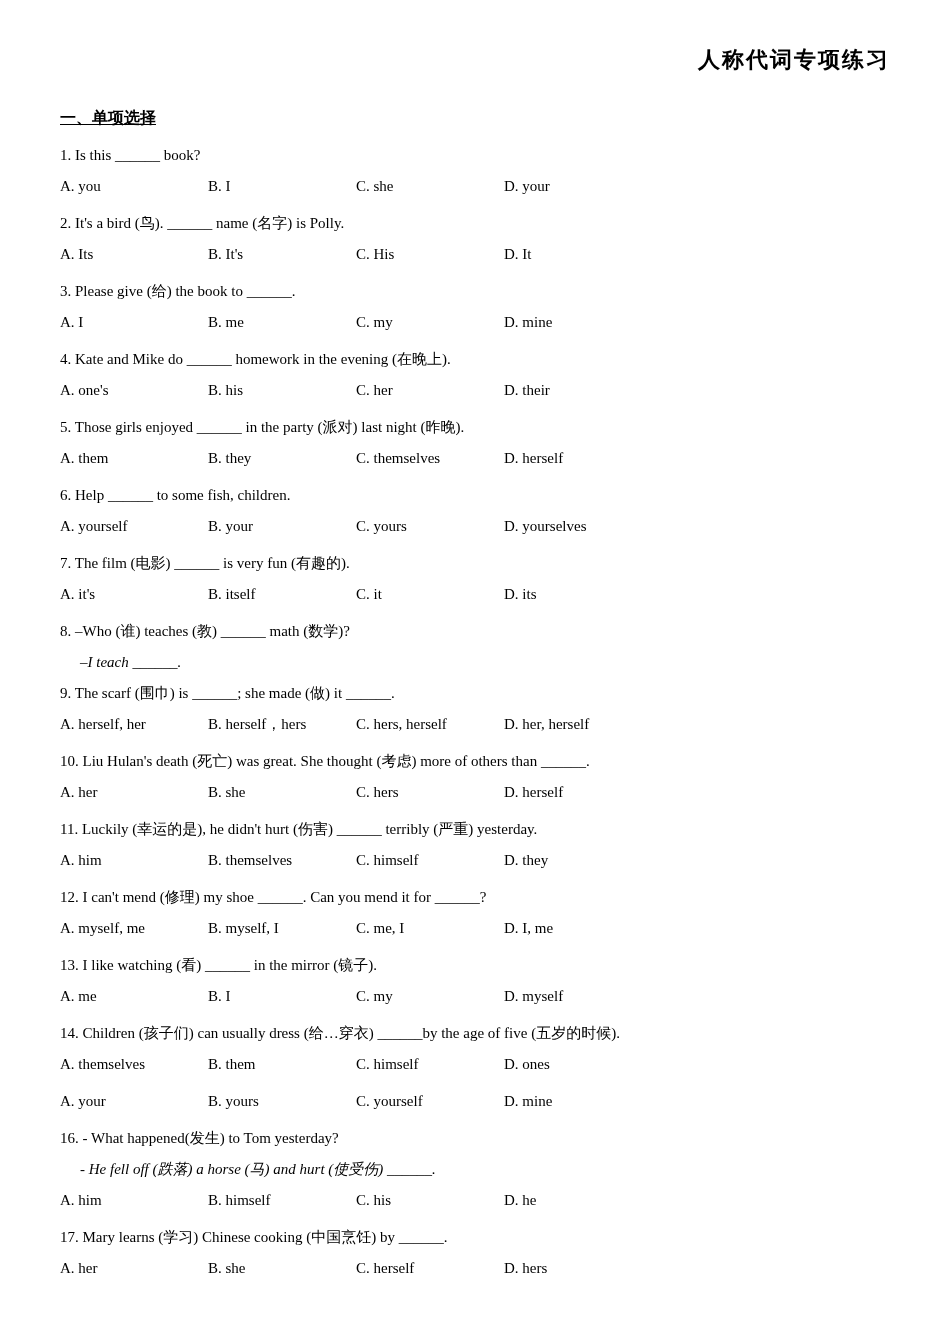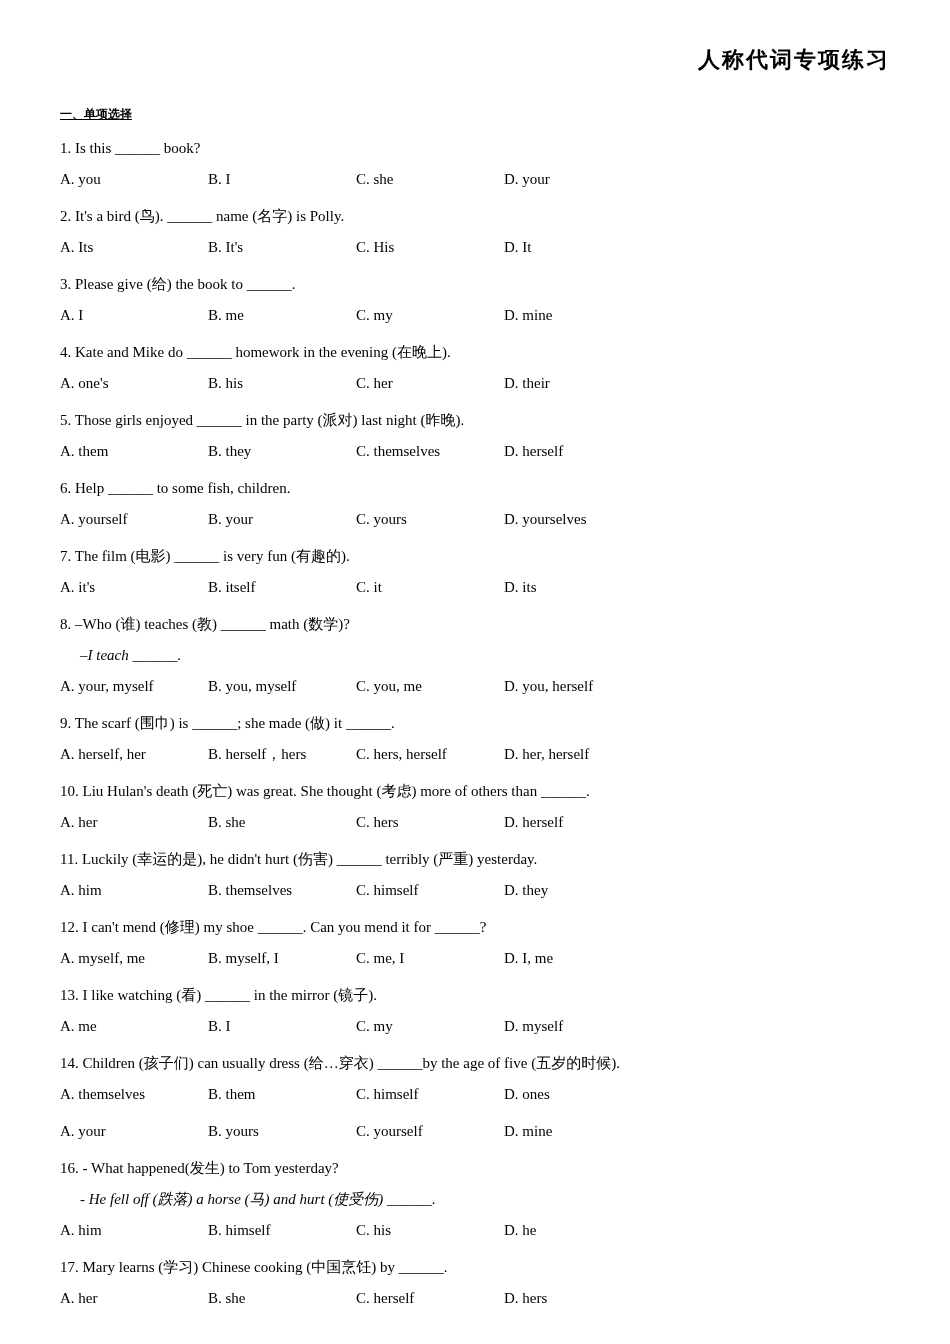--- a/index.html
+++ b/index.html
@@ -18,21 +18,21 @@
       line-height: 1.8;
     }
     .page-title {
       text-align: right;
       font-size: 22px;
       font-weight: bold;
       margin-bottom: 24px;
       letter-spacing: 2px;
     }
     .section-header {
-      font-size: 12px;
+      font-size: 16px;
       font-weight: bold;
       text-decoration: underline;
       margin-bottom: 10px;
     }
     .question {
       margin-bottom: 4px;
     }
     .options {
       margin-bottom: 10px;
       display: flex;
@@ -99,26 +99,20 @@
     </div>
     <div class="question">7. The film (电影) ______ is very fun (有趣的).</div>
     <div class="options">
       <span class="option">A. it's</span>
       <span class="option">B. itself</span>
       <span class="option">C. it</span>
       <span class="option">D. its</span>
     </div>
     <div class="question">8. –Who (谁) teaches (教) ______ math (数学)?</div>
     <div class="question sub-question">–I teach ______.</div>
-    <div class="options">
-      <span class="option">A. your, myself</span>
-      <span class="option">B. you, myself</span>
-      <span class="option">C. you, me</span>
-      <span class="option">D. you, herself</span>
-    </div>
     <div class="question">9. The scarf (围巾) is ______; she made (做) it ______.</div>
     <div class="options">
       <span class="option">A. herself, her</span>
       <span class="option">B. herself，hers</span>
       <span class="option">C. hers, herself</span>
       <span class="option">D. her, herself</span>
     </div>
     <div class="question">10. Liu Hulan's death (死亡) was great. She thought (考虑) more of others than ______.</div>
     <div class="options">
       <span class="option">A. her</span>

